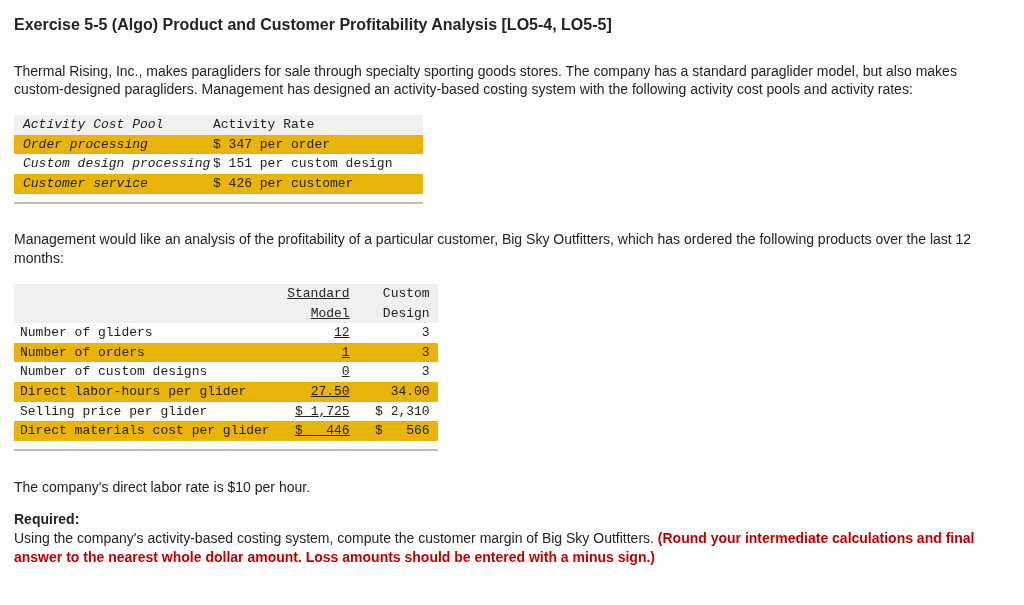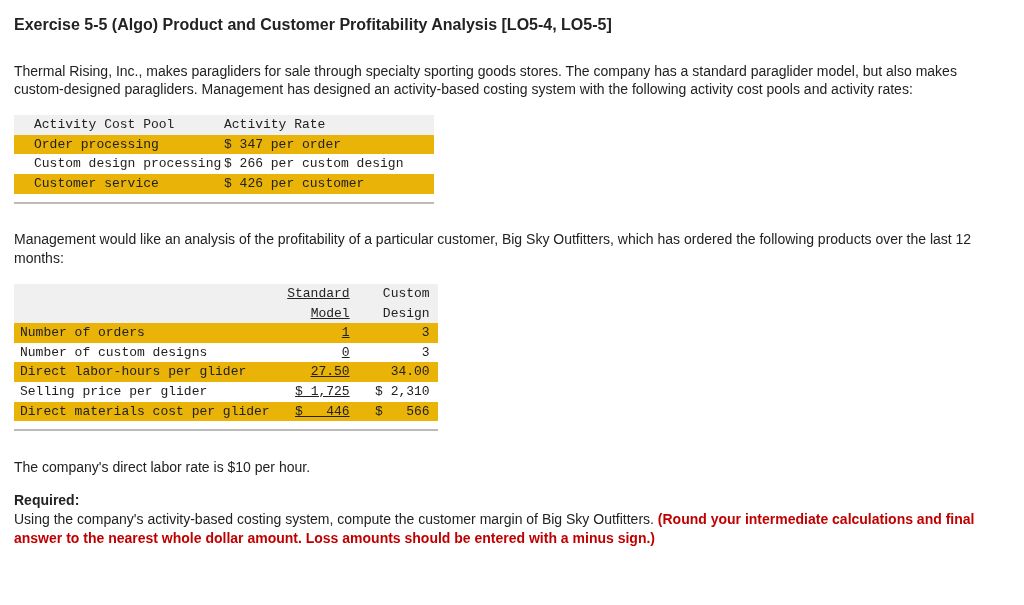--- a/index.html
+++ b/index.html
@@ -27,21 +27,21 @@
   }
   .mono-table tr.hdr td { background: #f0f0f0; }
   .mono-table tr.odd td { background: #eab308; }
   .mono-table td { padding: 1px 0; }
   .table-wrap {
     display: inline-block;
     border-bottom: 2px solid #bbb;
     padding-bottom: 2px;
     margin-bottom: 14px;
   }
-  .t1 td.c0 { width: 190px; padding-left:20px; }
+  .t1 td.c0 { width: 190px; padding-left:9px;font-style:italic; }
   .t1 td.c1 { width: 210px; }
   .t2 td.c0 { width: 230px; padding-left:6px;}
   .t2 td.c1 { width: 80px; text-align: right; text-decoration: underline; }
   .t2 td.c2 { width: 80px; text-align: right; padding-right:8px;margin-top:9px;}
   .red { color: #c00000; font-weight: bold; }
   .req { font-weight: bold; }
 </style>
 </head>
 <body>
 
@@ -56,21 +56,21 @@
   <tbody><tr class="hdr">
     <td class="c0">Activity Cost Pool</td>
     <td class="c1">Activity Rate</td>
   </tr>
   <tr class="odd">
     <td class="c0">Order processing</td>
     <td class="c1">$ 347 per order</td>
   </tr>
   <tr>
     <td class="c0">Custom design processing</td>
-    <td class="c1">$ 266 per custom design</td>
+    <td class="c1">$ 151 per custom design</td>
   </tr>
   <tr class="odd">
     <td class="c0">Customer service</td>
     <td class="c1">$ 426 per customer</td>
   </tr>
 </tbody></table>
 </div>
 
 <p>Management would like an analysis of the profitability of a particular customer, Big Sky Outfitters, which has ordered the following products over the last 12 months:</p>
 
@@ -78,20 +78,25 @@
 <table class="mono-table t2">
   <tbody><tr class="hdr">
     <td class="c0"></td>
     <td class="c1">Standard</td>
     <td class="c2">Custom</td>
   </tr>
   <tr class="hdr">
     <td class="c0"></td>
     <td class="c1">Model</td>
     <td class="c2">Design</td>
+  </tr>
+  <tr>
+    <td class="c0">Number of gliders</td>
+    <td class="c1">12</td>
+    <td class="c2">3</td>
   </tr>
   <tr class="odd">
     <td class="c0">Number of orders</td>
     <td class="c1">1</td>
     <td class="c2">3</td>
   </tr>
   <tr>
     <td class="c0">Number of custom designs</td>
     <td class="c1">0</td>
     <td class="c2">3</td>

